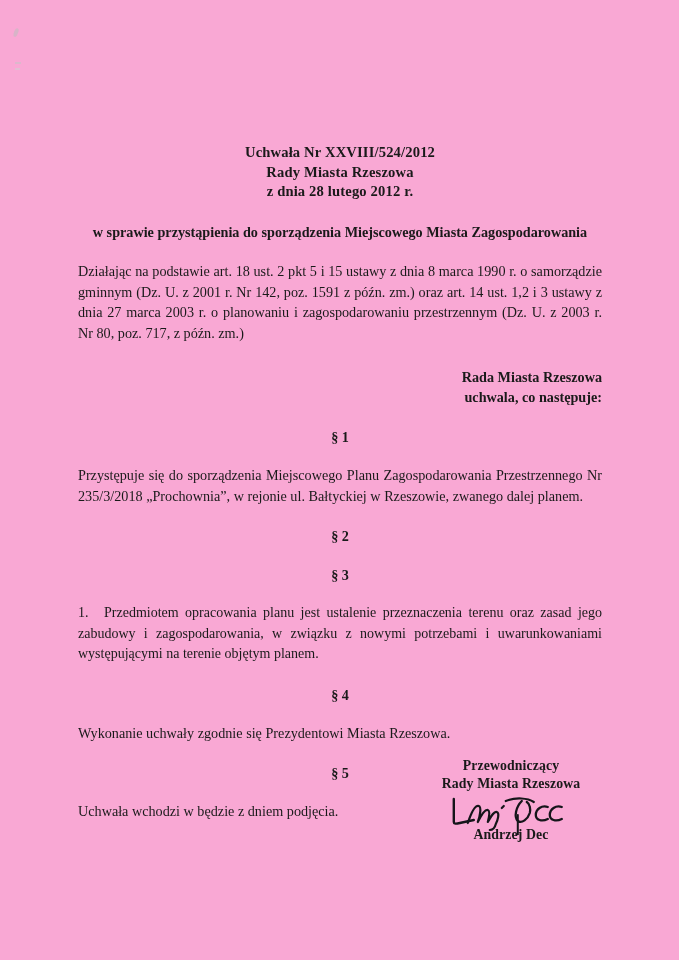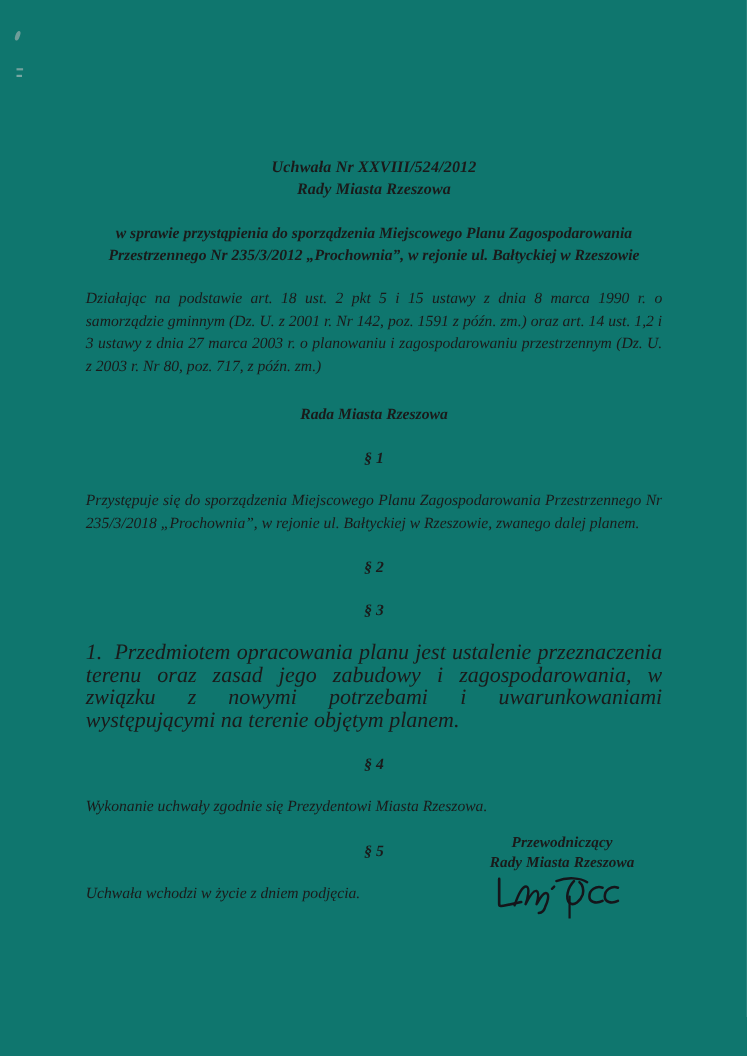--- a/index.html
+++ b/index.html
@@ -14,22 +14,21 @@
     overflow: hidden;
     font-family: "Liberation Serif", "DejaVu Serif", serif;
     color: #1a1a1a;
   }
 
   .page {
     position: absolute;
     top: 0; left: 0;
     width: 679px;
     height: 960px;
-    background: #0f766e;
-    font-style: italic;
+    background: #f9a8d4;
   }
 
   
   .scan-speck {
     position: absolute;
     background: #c9c9c9;
     opacity: 0.55;
   }
   .speck-a {
     left: 14px; top: 28px;
@@ -75,36 +74,36 @@
 
   .para {
     margin-top: 19px;
     text-align: justify;
     font-size: 14.2px;
     line-height: 20.5px;
   }
 
   .council-block {
     margin-top: 24px;
-    text-align: center;
+    text-align: right;
     font-weight: bold;
     font-size: 14.2px;
     line-height: 20px;
   }
 
   .section-mark {
     margin-top: 22px;
     text-align: center;
     font-weight: bold;
     font-size: 14.2px;
   }
 
   .list-item {
     text-align: justify;
-    font-size: 20px;
+    font-size: 14px;
     line-height: 20.5px;
   }
   .list-item.first { margin-top: 19px; }
 
   .indent-num { display: inline-block; min-width: 26px; }
 
   .sign-block {
     position: absolute;
     left: 396px;
     top: 757px;
@@ -142,61 +141,63 @@
 
   <div class="scan-speck speck-a"></div>
   <div class="scan-speck speck-b"></div>
   <div class="scan-speck speck-c"></div>
 
   <div class="content">
 
     <div class="title-block">
       <div>Uchwała Nr XXVIII/524/2012</div>
       <div>Rady Miasta Rzeszowa</div>
+      <div>z dnia 28 lutego 2012 r.</div>
     </div>
 
     <div class="subtitle-block">
-      <div>w sprawie przystąpienia do sporządzenia Miejscowego Planu Zagospodarowania</div>
-      <div>Przestrzennego Nr 235/3/2012 „Prochownia”, w rejonie ul. Bałtyckiej w Rzeszowie</div>
+      <div>w sprawie przystąpienia do sporządzenia Miejscowego Miasta Zagospodarowania</div>
     </div>
 
     <div class="para">Działając na podstawie art. 18 ust. 2 pkt 5 i 15 ustawy z dnia 8 marca 1990 r. o samorządzie gminnym (Dz. U. z 2001 r. Nr 142, poz. 1591 z późn. zm.) oraz art. 14 ust. 1,2 i 3 ustawy z dnia 27 marca 2003 r. o planowaniu i zagospodarowaniu przestrzennym (Dz. U. z 2003 r. Nr 80, poz. 717, z późn. zm.)</div>
 
     <div class="council-block">
       <div>Rada Miasta Rzeszowa</div>
+      <div>uchwala, co następuje:</div>
     </div>
 
     <div class="section-mark">§ 1</div>
     <div class="para">Przystępuje się do sporządzenia Miejscowego Planu Zagospodarowania Przestrzennego Nr 235/3/2018 „Prochownia”, w rejonie ul. Bałtyckiej w Rzeszowie, zwanego dalej planem.</div>
 
     <div class="section-mark">§ 2</div>
 
     <div class="section-mark">§ 3</div>
     <div class="list-item first">
       <span class="indent-num">1.</span><span>Przedmiotem opracowania planu jest ustalenie przeznaczenia terenu oraz zasad jego zabudowy i zagospodarowania, w związku z nowymi potrzebami i uwarunkowaniami występującymi na terenie objętym planem.</span>
     </div>
 
     <div class="section-mark">§ 4</div>
     <div class="para">Wykonanie uchwały zgodnie się Prezydentowi Miasta Rzeszowa.</div>
 
     <div class="section-mark">§ 5</div>
-    <div class="para">Uchwała wchodzi w życie z dniem podjęcia.</div>
+    <div class="para">Uchwała wchodzi w będzie z dniem podjęcia.</div>
 
   </div>
 
   <div class="sign-block">
     <div class="sign-role">Przewodniczący</div>
     <div class="sign-role">Rady Miasta Rzeszowa</div>
     <div class="sign-graphic">
       <svg width="140" height="40" viewBox="0 0 140 40" fill="none" xmlns="http://www.w3.org/2000/svg" aria-hidden="true">
         <path d="M10 4 L10 27 C10 29 12 29 16 28 L30 25" stroke="#15151a" stroke-width="2.4" stroke-linecap="round" fill="none"></path>
         <path d="M24 28 C28 16 32 10 35 11 C38 12 36 22 34 27 C37 21 41 14 44 15 C47 16 45 23 44 27 C47 22 50 16 53 17 C56 18 54 25 52 29 C51 33 49 35 46 35" stroke="#15151a" stroke-width="2.2" stroke-linecap="round" stroke-linejoin="round" fill="none"></path>
         <path d="M58 13 L60 11" stroke="#15151a" stroke-width="2.2" stroke-linecap="round" fill="none"></path>
         <path d="M62 6 C72 2 84 3 90 7" stroke="#15151a" stroke-width="2.2" stroke-linecap="round" fill="none"></path>
         <path d="M78 6 C72 12 70 22 74 26 C78 29 84 24 86 18 C87 14 86 9 83 7" stroke="#15151a" stroke-width="2.3" stroke-linecap="round" fill="none"></path>
         <path d="M104 12 C98 10 92 14 92 20 C92 25 98 27 104 24" stroke="#15151a" stroke-width="2.3" stroke-linecap="round" fill="none"></path>
         <path d="M118 12 C112 10 106 14 106 20 C106 25 112 27 118 24" stroke="#15151a" stroke-width="2.3" stroke-linecap="round" fill="none"></path>
         <path d="M74 20 L74 40" stroke="#15151a" stroke-width="2" stroke-linecap="round" fill="none"></path>
       </svg>
     </div>
+    <div class="sign-name">Andrzej Dec</div>
   </div>
 
 </div>
 
 </body></html>

